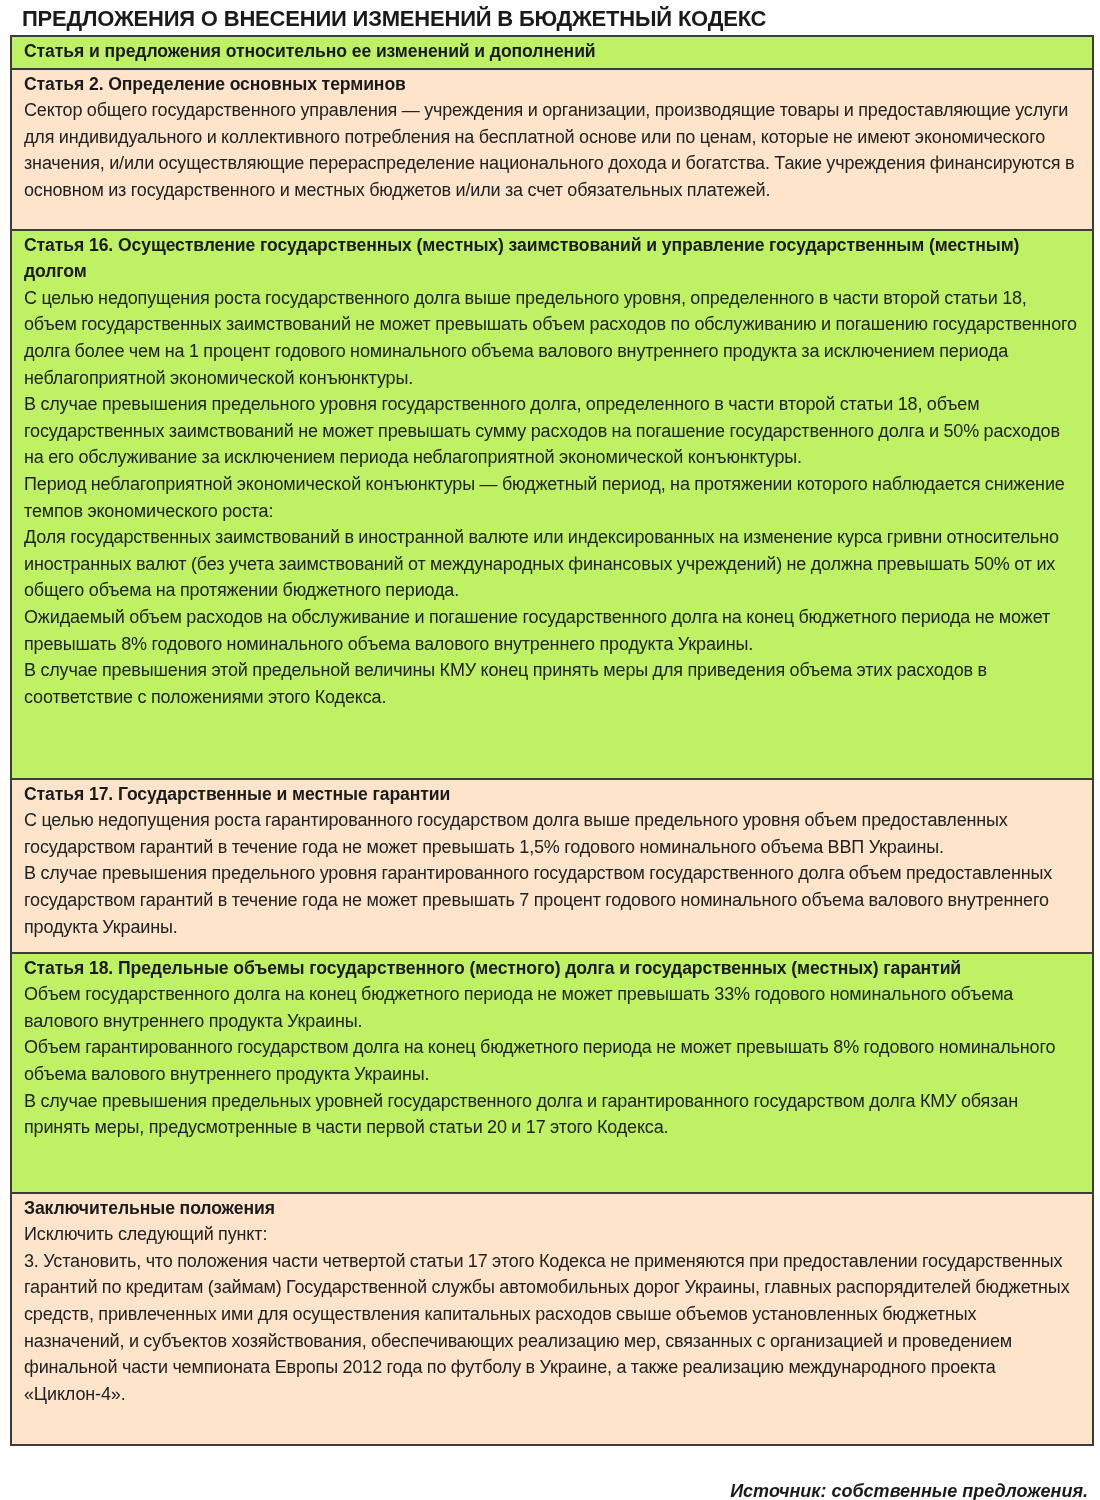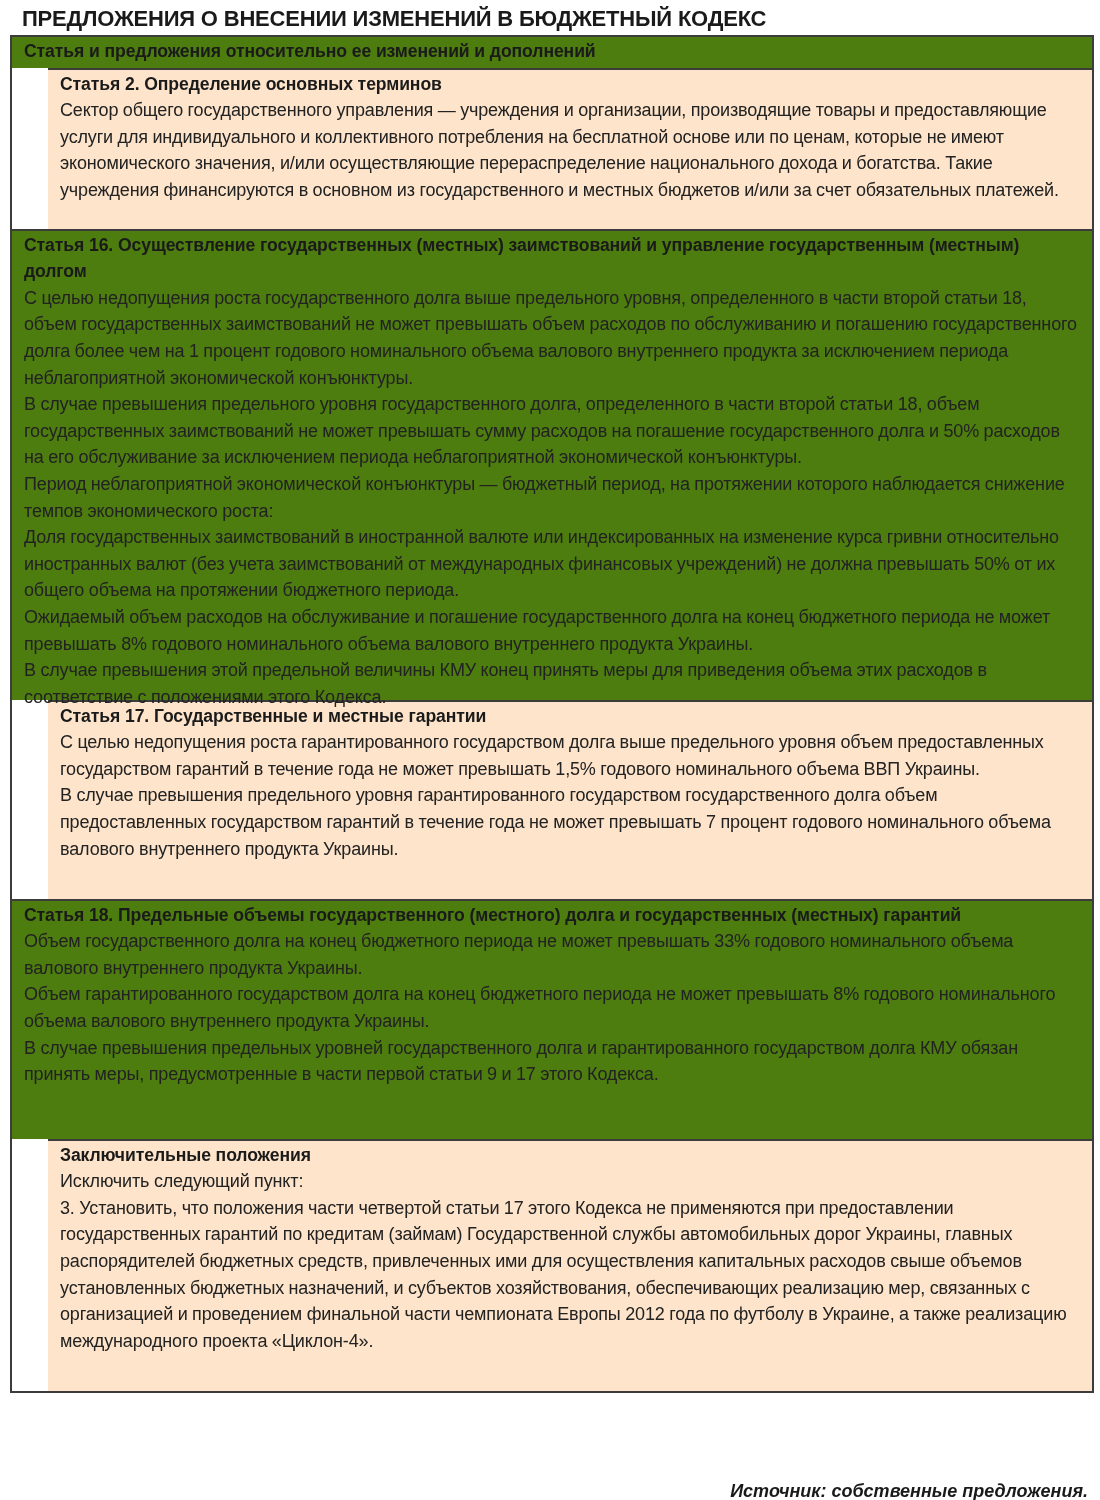--- a/index.html
+++ b/index.html
@@ -32,22 +32,22 @@
     width: 1080px;
     border: 2px solid #3c3c3c;
     box-sizing: content-box;
   }
   .row {
     border-top: 2px solid #3c3c3c;
     padding: 1px 12px 3px 12px;
     box-sizing: border-box;
   }
   .row:first-child { border-top: none; }
-  .row.white { background: #4d7c0f; }
-  .row.beige { background: #fde4ca; margin-left: 36px; }
+  .row.white { background: #bef264; }
+  .row.beige { background: #fde4ca; }
   .row-head {
     font-size: 17.6px;
     font-weight: bold;
     line-height: 26.6px;
     color: #1a1a1a;
     letter-spacing: -0.1px;
   }
   .para {
     font-size: 18px;
     line-height: 26.6px;
@@ -74,41 +74,41 @@
 <div class="table">
   <div class="row white">
     <div class="row-head">Статья и предложения относительно ее изменений и дополнений</div>
   </div>
 
   <div class="row beige" style="height:161px;">
     <div class="row-head">Статья 2. Определение основных терминов</div>
     <div class="para">Сектор общего государственного управления — учреждения и организации, производящие товары и предоставляющие услуги для индивидуального и коллективного потребления на бесплатной основе или по ценам, которые не имеют экономического значения, и/или осуществляющие перераспределение национального дохода и богатства. Такие учреждения финансируются в основном из государственного и местных бюджетов и/или за счет обязательных платежей.</div>
   </div>
 
-  <div class="row white" style="height:471px;">
+  <div class="row white" style="height:549px;">
     <div class="row-head">Статья 16. Осуществление государственных (местных) заимствований и управление государственным (местным) долгом</div>
     <div class="para">С целью недопущения роста государственного долга выше предельного уровня, определенного в части второй статьи 18, объем государственных заимствований не может превышать объем расходов по обслуживанию и погашению государственного долга более чем на 1 процент годового номинального объема валового внутреннего продукта за исключением периода неблагоприятной экономической конъюнктуры.</div>
     <div class="para">В случае превышения предельного уровня государственного долга, определенного в части второй статьи 18, объем государственных заимствований не может превышать сумму расходов на погашение государственного долга и 50% расходов на его обслуживание за исключением периода неблагоприятной экономической конъюнктуры.</div>
     <div class="para">Период неблагоприятной экономической конъюнктуры — бюджетный период, на протяжении которого наблюдается снижение темпов экономического роста:</div>
     <div class="para">Доля государственных заимствований в иностранной валюте или индексированных на изменение курса гривни относительно иностранных валют (без учета заимствований от международных финансовых учреждений) не должна превышать 50% от их общего объема на протяжении бюджетного периода.</div>
     <div class="para">Ожидаемый объем расходов на обслуживание и погашение государственного долга на конец бюджетного периода не может превышать 8% годового номинального объема валового внутреннего продукта Украины.</div>
     <div class="para">В случае превышения этой предельной величины КМУ конец принять меры для приведения объема этих расходов в соответствие с положениями этого Кодекса.</div>
   </div>
 
-  <div class="row beige" style="height:199px;">
+  <div class="row beige" style="height:174px;">
     <div class="row-head">Статья 17. Государственные и местные гарантии</div>
     <div class="para">С целью недопущения роста гарантированного государством долга выше предельного уровня объем предоставленных государством гарантий в течение года не может превышать 1,5% годового номинального объема ВВП Украины.</div>
     <div class="para">В случае превышения предельного уровня гарантированного государством государственного долга объем предоставленных государством гарантий в течение года не может превышать 7 процент годового номинального объема валового внутреннего продукта Украины.</div>
   </div>
 
   <div class="row white" style="height:240px;">
     <div class="row-head">Статья 18. Предельные объемы государственного (местного) долга и государственных (местных) гарантий</div>
     <div class="para">Объем государственного долга на конец бюджетного периода не может превышать 33% годового номинального объема валового внутреннего продукта Украины.</div>
     <div class="para">Объем гарантированного государством долга на конец бюджетного периода не может превышать 8% годового номинального объема валового внутреннего продукта Украины.</div>
-    <div class="para">В случае превышения предельных уровней государственного долга и гарантированного государством долга КМУ обязан принять меры, предусмотренные в части первой статьи 9 и 17 этого Кодекса.</div>
+    <div class="para">В случае превышения предельных уровней государственного долга и гарантированного государством долга КМУ обязан принять меры, предусмотренные в части первой статьи 20 и 17 этого Кодекса.</div>
   </div>
 
   <div class="row beige" style="height:252px;">
     <div class="row-head">Заключительные положения</div>
     <div class="para">Исключить следующий пункт:</div>
     <div class="para">3. Установить, что положения части четвертой статьи 17 этого Кодекса не применяются при предоставлении государственных гарантий по кредитам (займам) Государственной службы автомобильных дорог Украины, главных распорядителей бюджетных средств, привлеченных ими для осуществления капитальных расходов свыше объемов установленных бюджетных назначений, и субъектов хозяйствования, обеспечивающих реализацию мер, связанных с организацией и проведением финальной части чемпионата Европы 2012 года по футболу в Украине, а также реализацию международного проекта «Циклон-4».</div>
   </div>
 </div>
 
 <div class="source">Источник: собственные предложения.</div>

